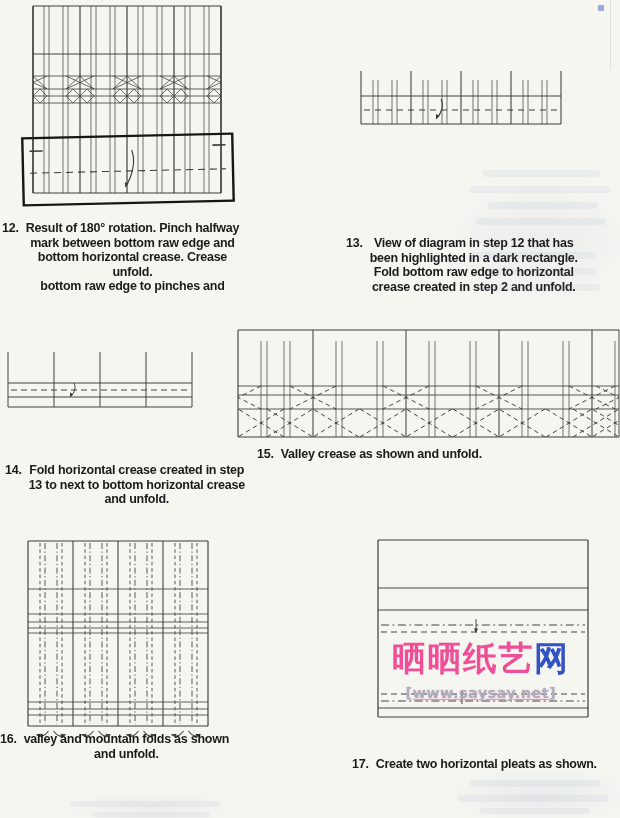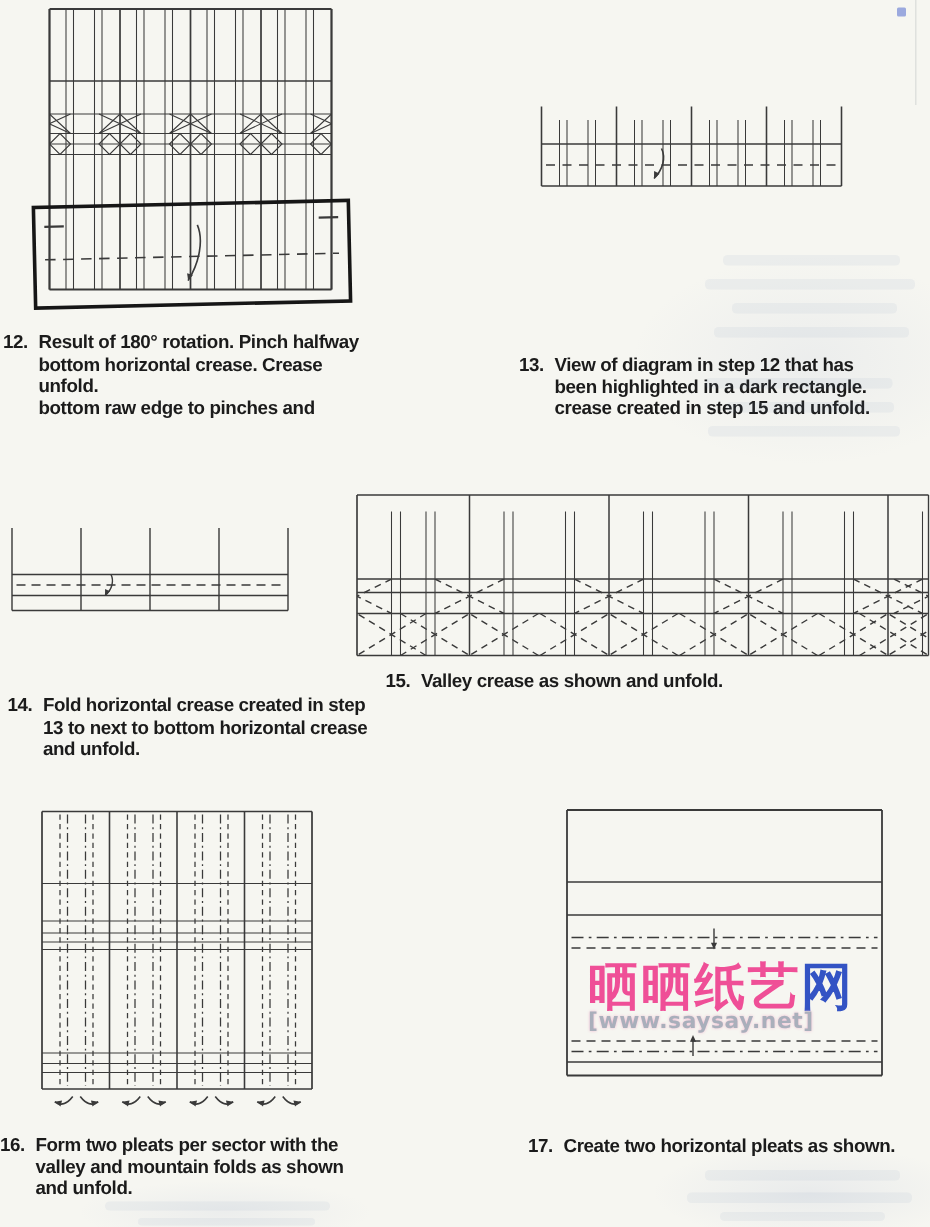--- a/index.html
+++ b/index.html
@@ -9,33 +9,34 @@
     font-family:"Liberation Sans", sans-serif;
     overflow:hidden;
     background:#f6f6f1;
   }
   .page { position:absolute; inset:0;
     background:
       radial-gradient(ellipse 170px 100px at 540px 240px, rgba(145,160,200,0.10), transparent 70%),
       radial-gradient(ellipse 150px 45px at 540px 795px, rgba(145,160,200,0.13), transparent 70%),
       radial-gradient(ellipse 140px 30px at 150px 808px, rgba(145,160,200,0.10), transparent 70%),
       #f6f6f1;
+    text-align: center;
   }
   .diag { position:absolute; }
   .caption {
     position:absolute; display:flex; color:#1b1b1b;
     font-size:12.5px; line-height:14.6px; font-weight:bold;
     letter-spacing:-0.25px; white-space:nowrap;
   }
   .caption .num { margin-right:7px; flex:0 0 auto; }
   .wm { position:absolute; left:392px; top:644px; font-family:"DejaVu Sans", sans-serif; }
   .wm1 { font-size:34px; font-weight:bold; color:#ef4f97; letter-spacing:1.5px; line-height:28px; }
   .wm1 .blue { color:#3353c4; }
-  .wm2 { font-size:14.5px; font-weight:bold; color:#a9afbb; letter-spacing:0.4px; margin-top:1px;
-         text-shadow:0 0 2px rgba(238,110,170,0.45); }
+  .wm2 { font-size:14.5px; font-weight:bold; color:#a9afbb; letter-spacing:0.4px; margin-top:13px;
+         text-shadow:0 0 2px rgba(238,110,170,0.45);text-decoration:underline; }
   .sm { position:absolute; background:rgba(125,145,180,0.085); border-radius:3px; }
   .dot { position:absolute; left:598px; top:5px; width:6px; height:6px;
          background:rgba(80,105,205,0.55); border-radius:1px; }
   .edge { position:absolute; left:610px; top:0; width:1px; height:70px; background:rgba(60,70,90,0.12); }
 </style>
 </head>
 <body>
 
 <div class="page">
 
@@ -138,32 +139,34 @@
       <line x1="189" y1="14" x2="189" y2="58" stroke="#3a3a3a" stroke-width="0.7" fill="none"></line>
       <line x1="6" y1="44" x2="200" y2="44" stroke="#3a3a3a" stroke-width="1" fill="none" stroke-dasharray="6,5"></line>
       <path d="M83 33 C86 39 84 47 78 53" stroke="#3a3a3a" stroke-width="1.05" fill="none"></path>
       <path d="M0 0 L-4.5 2.025 L-4.5 -2.025 Z" fill="#3a3a3a" transform="translate(78 53) rotate(115)"></path>
     </svg>
 
   <div class="caption" style="left:2px;top:221px">
     <span class="num">12.</span>
     <div class="lines">
       <div>Result of 180° rotation. Pinch halfway</div>
+      <div>mark between bottom raw edge and</div>
       <div>bottom horizontal crease. Crease</div>
       <div>unfold.</div>
       <div>bottom raw edge to pinches and</div>
     </div>
   </div>
 
   <div class="caption" style="left:346px;top:236px">
     <span class="num">13.</span>
     <div class="lines">
       <div>View of diagram in step 12 that has</div>
       <div>been highlighted in a dark rectangle.</div>
-      <div>crease created in step 15 and unfold.</div>
+      <div>Fold bottom raw edge to horizontal</div>
+      <div>crease created in step 2 and unfold.</div>
     </div>
   </div>
 
   <svg id="d14" class="diag" style="left:4px;top:347px" width="192" height="64" viewBox="0 0 192 64">
       <line x1="4" y1="5" x2="4" y2="60" stroke="#3a3a3a" stroke-width="0.95" fill="none"></line>
       <line x1="50" y1="5" x2="50" y2="60" stroke="#3a3a3a" stroke-width="0.95" fill="none"></line>
       <line x1="96" y1="5" x2="96" y2="60" stroke="#3a3a3a" stroke-width="0.95" fill="none"></line>
       <line x1="142" y1="5" x2="142" y2="60" stroke="#3a3a3a" stroke-width="0.95" fill="none"></line>
       <line x1="188" y1="5" x2="188" y2="60" stroke="#3a3a3a" stroke-width="0.95" fill="none"></line>
       <line x1="4" y1="36" x2="188" y2="36" stroke="#3a3a3a" stroke-width="0.95" fill="none"></line>
@@ -330,24 +333,23 @@
       <path d="M0 0 L-4.5 2.025 L-4.5 -2.025 Z" fill="#3a3a3a" transform="translate(101 96) rotate(90)"></path>
       <line x1="87" y1="167" x2="87" y2="155" stroke="#3a3a3a" stroke-width="0.95" fill="none"></line>
       <path d="M0 0 L-4.5 2.025 L-4.5 -2.025 Z" fill="#3a3a3a" transform="translate(87 153) rotate(270)"></path>
     </svg>
 
   <div class="wm">
     <div class="wm1"><span>晒晒纸艺</span><span class="blue">网</span></div>
     <div class="wm2">[www.saysay.net]</div>
   </div>
 
-  <div class="caption" style="left:0px;top:756px">
+  <div class="caption" style="left:0px;top:732px">
     <span class="num">16.</span>
     <div class="lines">
-      <div>Form two pleats per sector with the</div>
       <div>valley and mountain folds as shown</div>
       <div>and unfold.</div>
     </div>
   </div>
 
   <div class="caption" style="left:352px;top:757px">
     <span class="num">17.</span>
     <div class="lines">
       <div>Create two horizontal pleats as shown.</div>
     </div>

